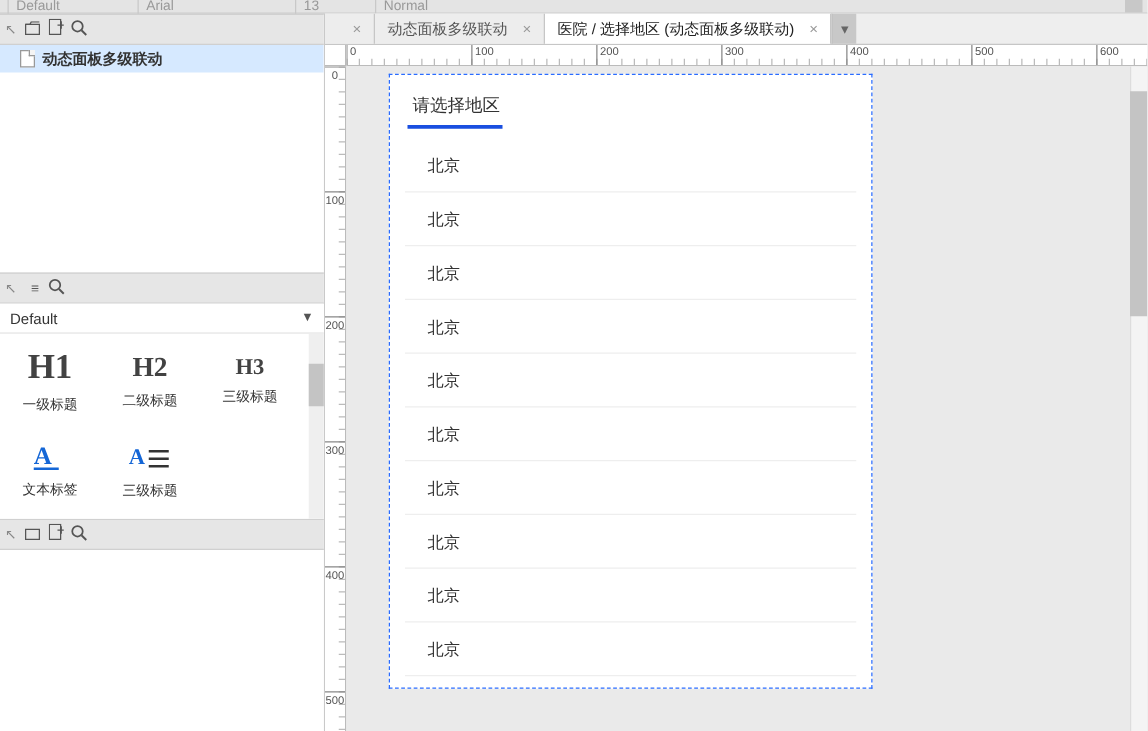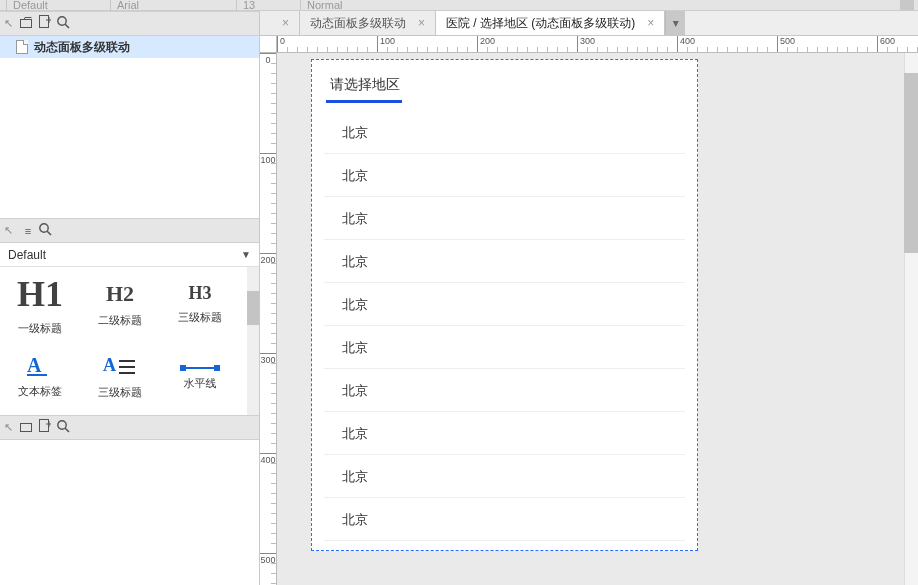--- a/index.html
+++ b/index.html
@@ -31,21 +31,21 @@
   .lib-body { background:#fff; }
   .lib-select { height:24px; display:flex; align-items:center; justify-content:space-between; padding:0 8px; border-bottom:1px solid #e0e0e0; background:#fff; cursor:pointer;}
   .lib-select .dd { color:#555; font-size:10px; }
 
   .widgets { display:flex; flex-wrap:wrap; background:#fff; position:relative; }
   .widgets .scroll-track { position:absolute; right:0; top:0; bottom:0; width:12px; background:#efefef; }
   .widgets .scroll-thumb { position:absolute; right:0; top:24px; width:12px; height:34px; background:#c4c4c4; }
   .widget { width: 80px; height: 74px; display:flex; flex-direction:column; align-items:center; justify-content:center; gap:6px; }
   .widget .name { font-size:11px; color:#333; }
   .h-swatch { font-family:"Times New Roman",serif; font-weight:bold; color:#424242; }
-  .h1s{font-size:36px;} .h2s{font-size:22px;} .h3s{font-size:18px;}
+  .h1s{font-size:28px;} .h2s{font-size:22px;} .h3s{font-size:18px;}
   .lbl-swatch { width:30px; height:20px; position:relative; }
   .lbl-swatch .A { font-family:"Times New Roman",serif; font-size:20px; color:#1466d6; position:absolute; left:2px; top:-4px; font-weight:bold;}
   .lbl-swatch .line { position:absolute; left:2px; bottom:2px; width:20px; height:2px; background:#1466d6;}
   .para-swatch { width:34px; height:22px; position:relative; }
   .para-swatch .A { font-family:"Times New Roman",serif; font-size:18px; color:#1466d6; position:absolute; left:0; top:-2px; font-weight:bold;}
   .para-swatch .l{position:absolute;left:16px;height:2px;background:#333;width:16px;}
   .hr-swatch { width:40px; height:4px; position:relative;}
   .hr-swatch .bar{position:absolute;left:4px;right:4px;top:1px;height:2px;background:#1466d6;}
   .hr-swatch .dot{position:absolute;top:-1px;width:6px;height:6px;background:#1466d6;}
 
@@ -170,28 +170,20 @@
             <div class="name">文本标签</div>
           </div>
           <div class="widget">
             <div class="para-swatch">
               <span class="A">A</span>
               <span class="l" style="top:3px"></span>
               <span class="l" style="top:9px"></span>
               <span class="l" style="top:15px"></span>
             </div>
             <div class="name">三级标题</div>
-          </div>
-          <div class="widget">
-            <div class="hr-swatch">
-              <span class="bar"></span>
-              <span class="dot" style="left:0"></span>
-              <span class="dot" style="right:0"></span>
-            </div>
-            <div class="name">水平线</div>
           </div>
         </div>
     </div>
 
     <div class="panel-header">
       <span class="pin">↖</span>
       <span class="ico">
         <svg width="14" height="12" viewBox="0 0 14 12">
             <rect x="0.5" y="2.5" width="11" height="8" fill="none" stroke="#555"></rect>
           </svg>

